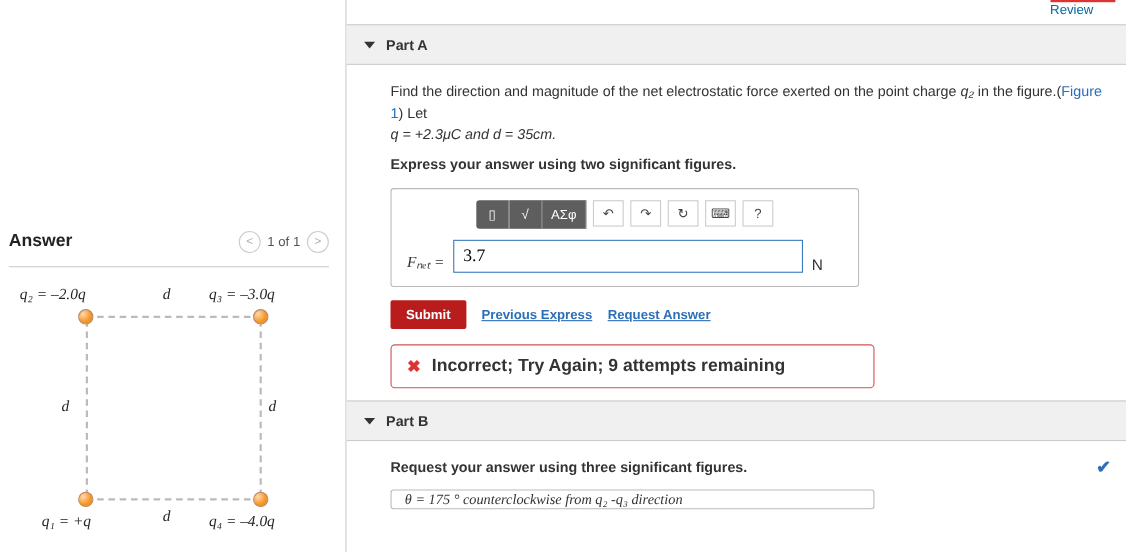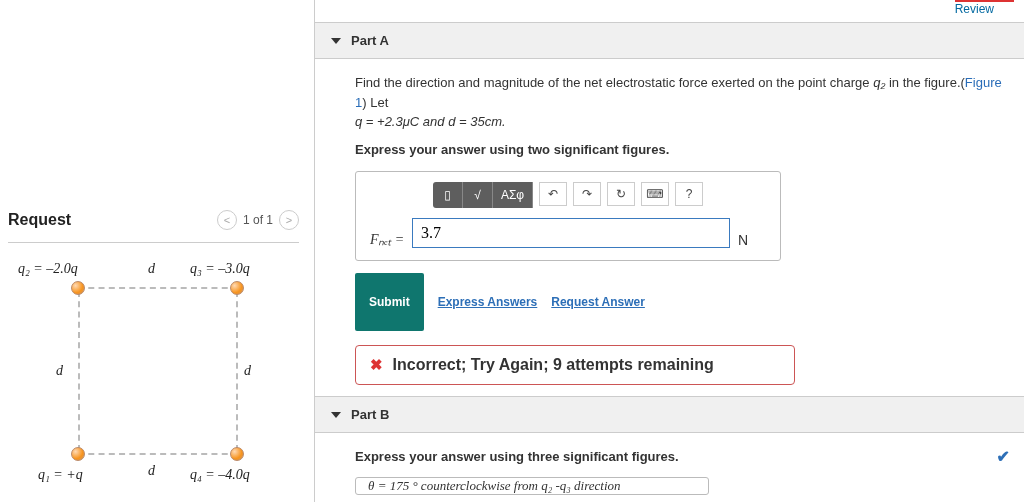--- a/index.html
+++ b/index.html
@@ -27,36 +27,36 @@
 .answer-box { border: 1px solid #bbb; border-radius: 3px; margin-top: 12px; width: 426px; padding: 10px 0 12px 0; }
 .toolbar { display: flex; gap: 0; justify-content: center; margin-bottom: 10px;}
 .tbtn { width: 30px; height: 26px; background: #5e5e5e; color: #fff; display: flex; align-items: center; justify-content: center; font-size: 12px; border-right: 1px solid #888; cursor:pointer;}
 .tbtn.light { background: #fff; color: #444; border: 1px solid #ccc; margin-left: 6px; width: 28px; height: 24px;}
 .tbtn:first-child { border-radius: 3px 0 0 3px; }
 .ans-row { display: flex; align-items: flex-end; gap: 8px; padding: 0 14px; }
 .ans-lbl { font-style: italic; font-family: Georgia, serif; font-size: 14px; }
 .ans-input { flex: 1; border: 1px solid #3a7abf; padding: 5px 8px; font-size: 16px; font-family: Georgia, serif; height: 30px; }
 .ans-unit { width: 28px; font-size: 14px; }
 .actions { display: flex; align-items: center; gap: 14px; margin-top: 12px; }
-.submit-btn { background: #0f766e; color: #fff; border: none; padding: 22px 14px; font-size: 12px; cursor: pointer; border-radius: 2px; font-weight: bold;}
+.submit-btn { background: #b91c1c; color: #fff; border: none; padding: 6px 14px; font-size: 12px; cursor: pointer; border-radius: 2px; font-weight: bold;}
 .lnk { color: #2d6fb7; font-size: 12px; text-decoration: underline; cursor: pointer; font-weight: bold;}
 .feedback { border: 1px solid #c55; border-radius: 4px; padding: 10px 14px; margin-top: 14px; display: flex; align-items: center; gap: 10px; width: 440px;}
 .fx { color: #d33; font-weight: bold; font-size: 15px; }
 .fb-txt { font-weight: bold; font-size: 16px; }
-.partb-ans { border: 1px solid #bbb; border-radius: 3px; padding: 0 12px; margin-top: 10px; width: 354px; font-size: 13px; font-family: Georgia, serif;}
+.partb-ans { border: 1px solid #bbb; border-radius: 3px; padding: 0 12px; margin-top: 10px; width: 440px; font-size: 13px; font-family: Georgia, serif;}
 .check { position: absolute; right: 14px; color: #2d6fb7; font-size: 16px; font-weight: bold;}
 .partb-wrap { position: relative; }
 </style>
 </head>
 <body>
 
 <div class="container">
   <div class="left">
     <div class="fig-header">
-      <div class="fig-title">Request</div>
+      <div class="fig-title">Answer</div>
       <div class="fig-nav">
         <div class="navbtn">&lt;</div>
         <span>1 of 1</span>
         <div class="navbtn">&gt;</div>
       </div>
     </div>
     <div class="fig-img">
       <div class="dash-h" style="top:24px;left:70px;width:160px;"></div>
       <div class="dash-h" style="top:190px;left:70px;width:160px;"></div>
       <div class="dash-v" style="top:28px;left:70px;height:160px;"></div>
@@ -118,38 +118,38 @@
         </div>
         <div class="ans-row">
           <span class="ans-lbl">Fₙₑₜ =</span>
           <input class="ans-input" value="3.7" style="">
           <span class="ans-unit">N</span>
         </div>
       </div>
 
       <div class="actions">
         <button class="submit-btn">Submit</button>
-        <span class="lnk">Express Answers</span>
+        <span class="lnk">Previous Express</span>
         <span class="lnk">Request Answer</span>
       </div>
 
       <div class="feedback">
         <span class="fx">✖</span>
         <span class="fb-txt">Incorrect; Try Again; 9 attempts remaining</span>
       </div>
     </div>
 
     <div class="part-hdr" style="margin-top:3px;">
       <span class="tri"></span>
       <span class="part-title">Part B</span>
     </div>
     <div class="part-body partb-wrap">
       <span class="check">✔</span>
       <div class="prompt">
-        <span class="bold" style="margin-top:0;">Express your answer using three significant figures.</span>
+        <span class="bold" style="margin-top:0;">Request your answer using three significant figures.</span>
       </div>
       <div class="partb-ans">
         <i>θ =  175  °  counterclockwise from q₂ -q₃  direction</i>
       </div>
 
     </div>
 
   </div>
 </div>
 

